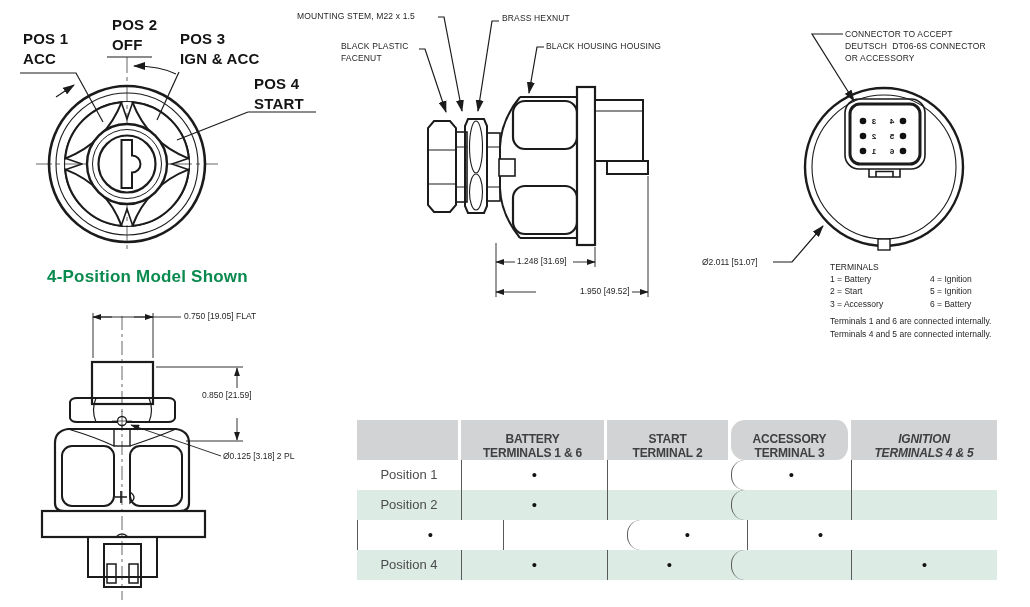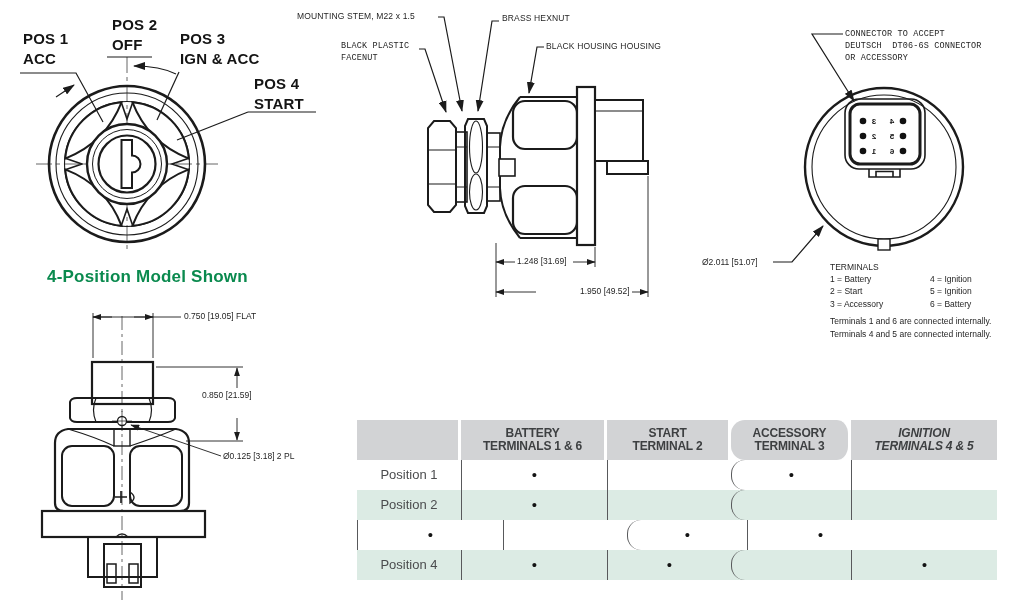--- a/index.html
+++ b/index.html
@@ -1,37 +1,37 @@
 <!DOCTYPE html>
 <html><head>
 <meta charset="utf-8">
 <style>
   html,body{margin:0;padding:0;background:#fff;}
   #stage{position:relative;width:1030px;height:607px;background:#fff;overflow:hidden;
          font-family:"Liberation Sans",sans-serif;}
   #lineart{position:absolute;left:0;top:0;}
   .lbl{position:absolute;font:8.5px/10.5px "Liberation Sans",sans-serif;color:#1f1f1f;
        letter-spacing:.15px;white-space:pre;}
-  .lbl2{line-height:12px;font-family:Liberation Mono, monospace;}
+  .lbl2{line-height:12px;}
   .pos{position:absolute;font:bold 15px/20px "Liberation Sans",sans-serif;color:#141414;
        letter-spacing:.2px;white-space:pre;}
   .dim{position:absolute;font:8.5px/10px "Liberation Sans",sans-serif;color:#1f1f1f;
        background:#fff;padding:0 2px;white-space:nowrap;}
   .caption{position:absolute;font:bold 17px/20px "Liberation Sans",sans-serif;color:#0a8a4e;
            letter-spacing:.2px;}
   .term{position:absolute;font:8.5px/12.3px "Liberation Sans",sans-serif;color:#1f1f1f;white-space:pre;}
   .notes{position:absolute;font:8.5px/12.8px "Liberation Sans",sans-serif;color:#1f1f1f;white-space:pre;}
   .pin-digit{font:bold 8px "Liberation Sans",sans-serif;fill:#111;text-anchor:middle;}
 
   
   .pos-table{position:absolute;left:357px;top:420px;width:640px;}
   .pos-table *{box-sizing:border-box;}
   .thead{display:flex;height:40px;}
   .th{background:#d2d3d5;color:#3e4042;font:bold 12px/13.5px "Liberation Sans",sans-serif;
-      letter-spacing:-.2px;display:flex;flex-direction:column;justify-content:center;
+      letter-spacing:-.2px;display:flex;flex-direction:column;justify-content:flex-end;
       align-items:center;text-align:center;border-right:3px solid #fff;}
   .th:last-child{border-right:none;}
   .trow{display:flex;height:30px;}
   .trow.stripe{background:#dcebe4;}
   .tlabel{color:#4b4c4e;font:13px/30px "Liberation Sans",sans-serif;text-align:center;}
   .tcell{border-left:1.5px solid #58595b;text-align:center;font:15px/29px "Liberation Sans",sans-serif;
          color:#141414;}
   .c0{width:104px;}.c1{width:146px;}.c2{width:124px;}.c3{width:120px;border-radius:14px;}.c4{width:146px;font-style:italic;}
 </style>
 </head>

